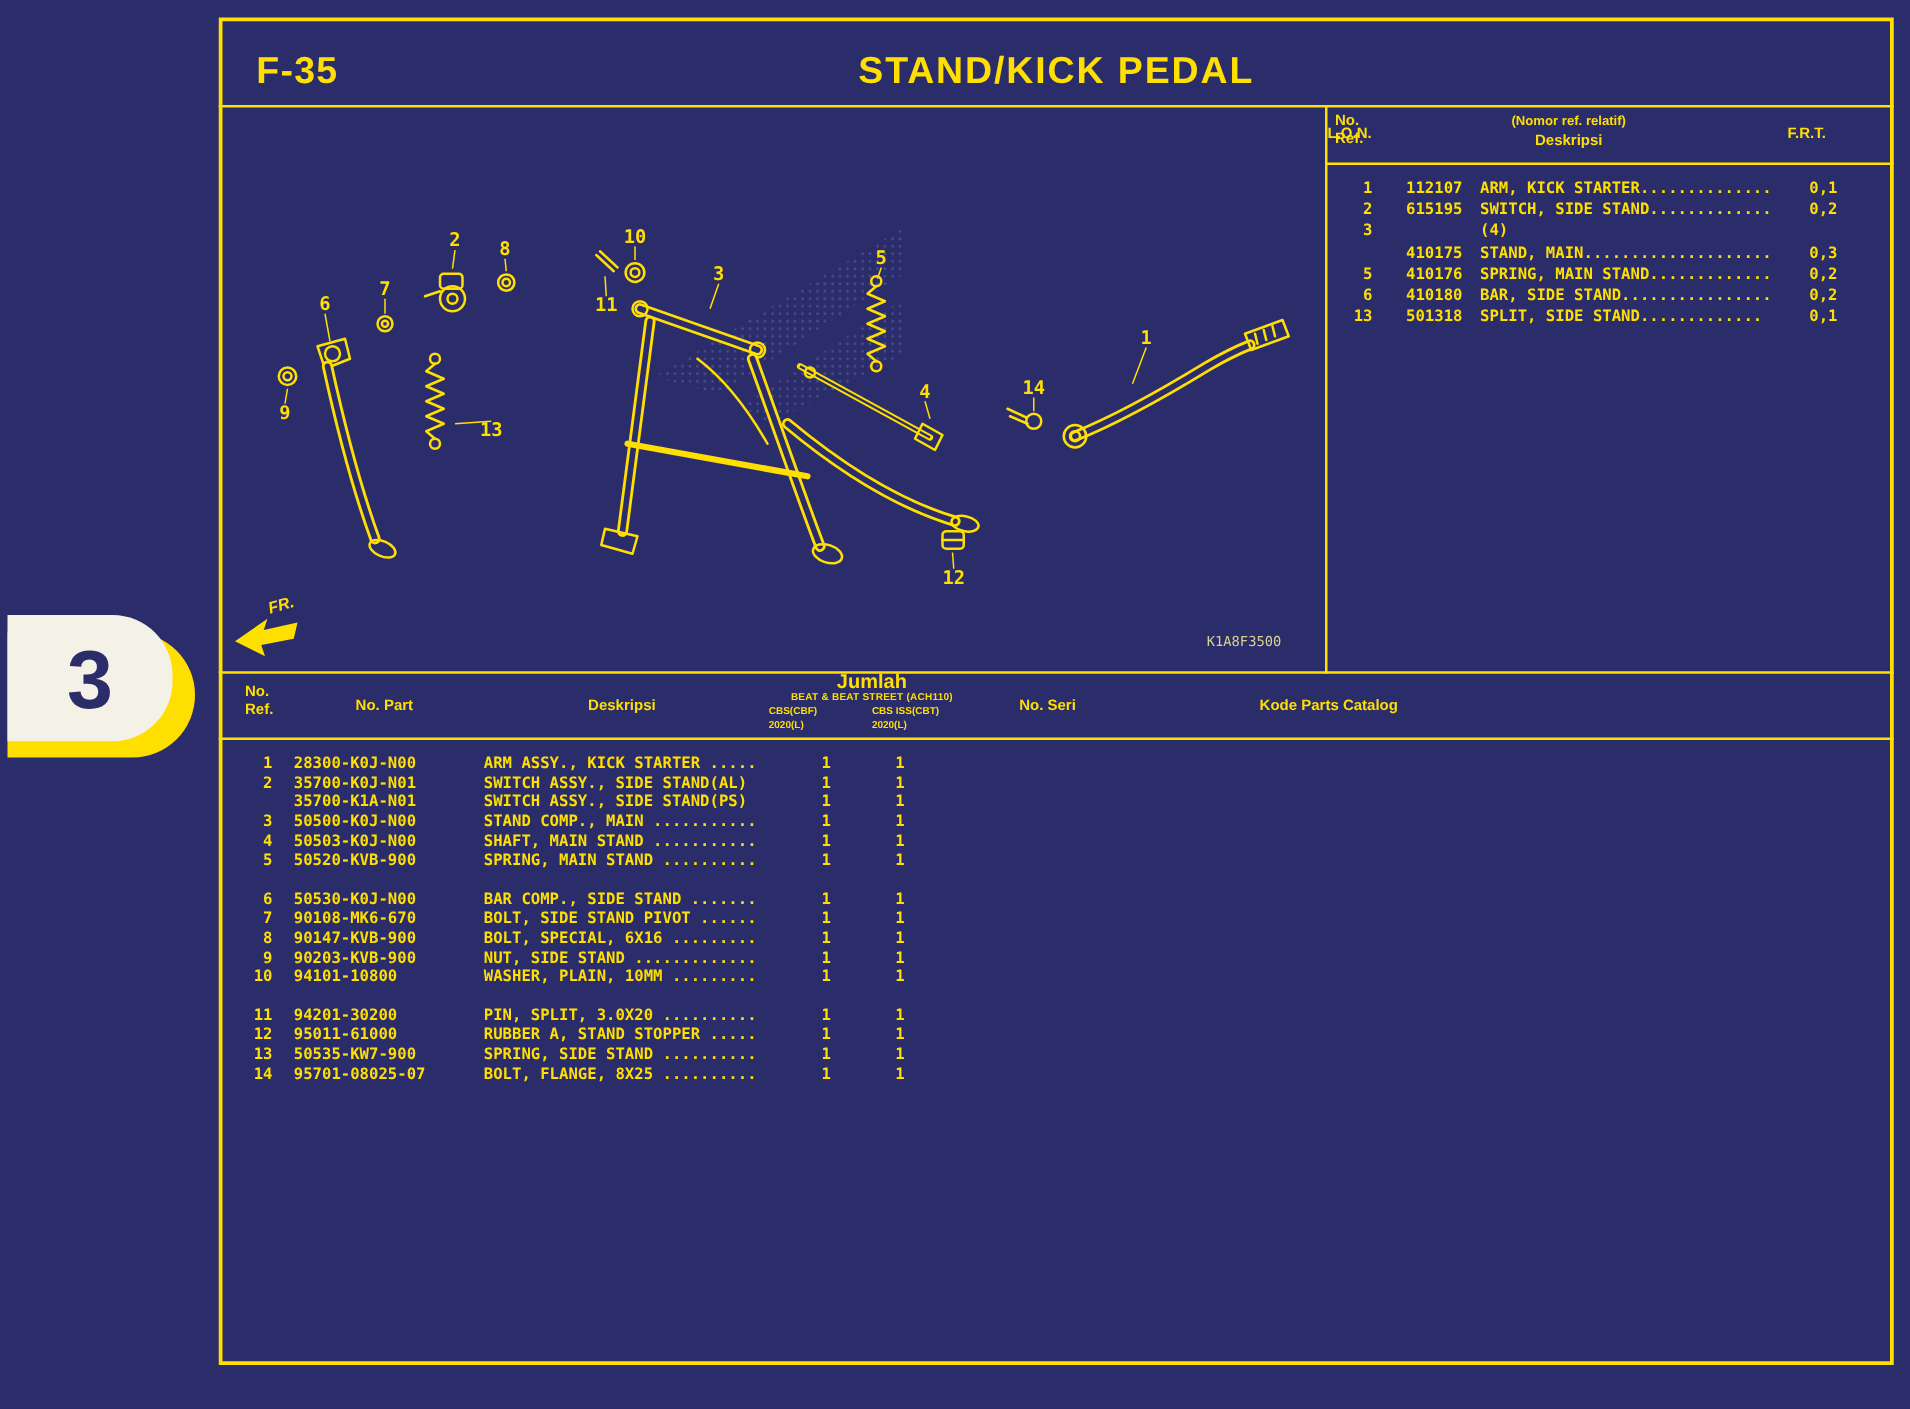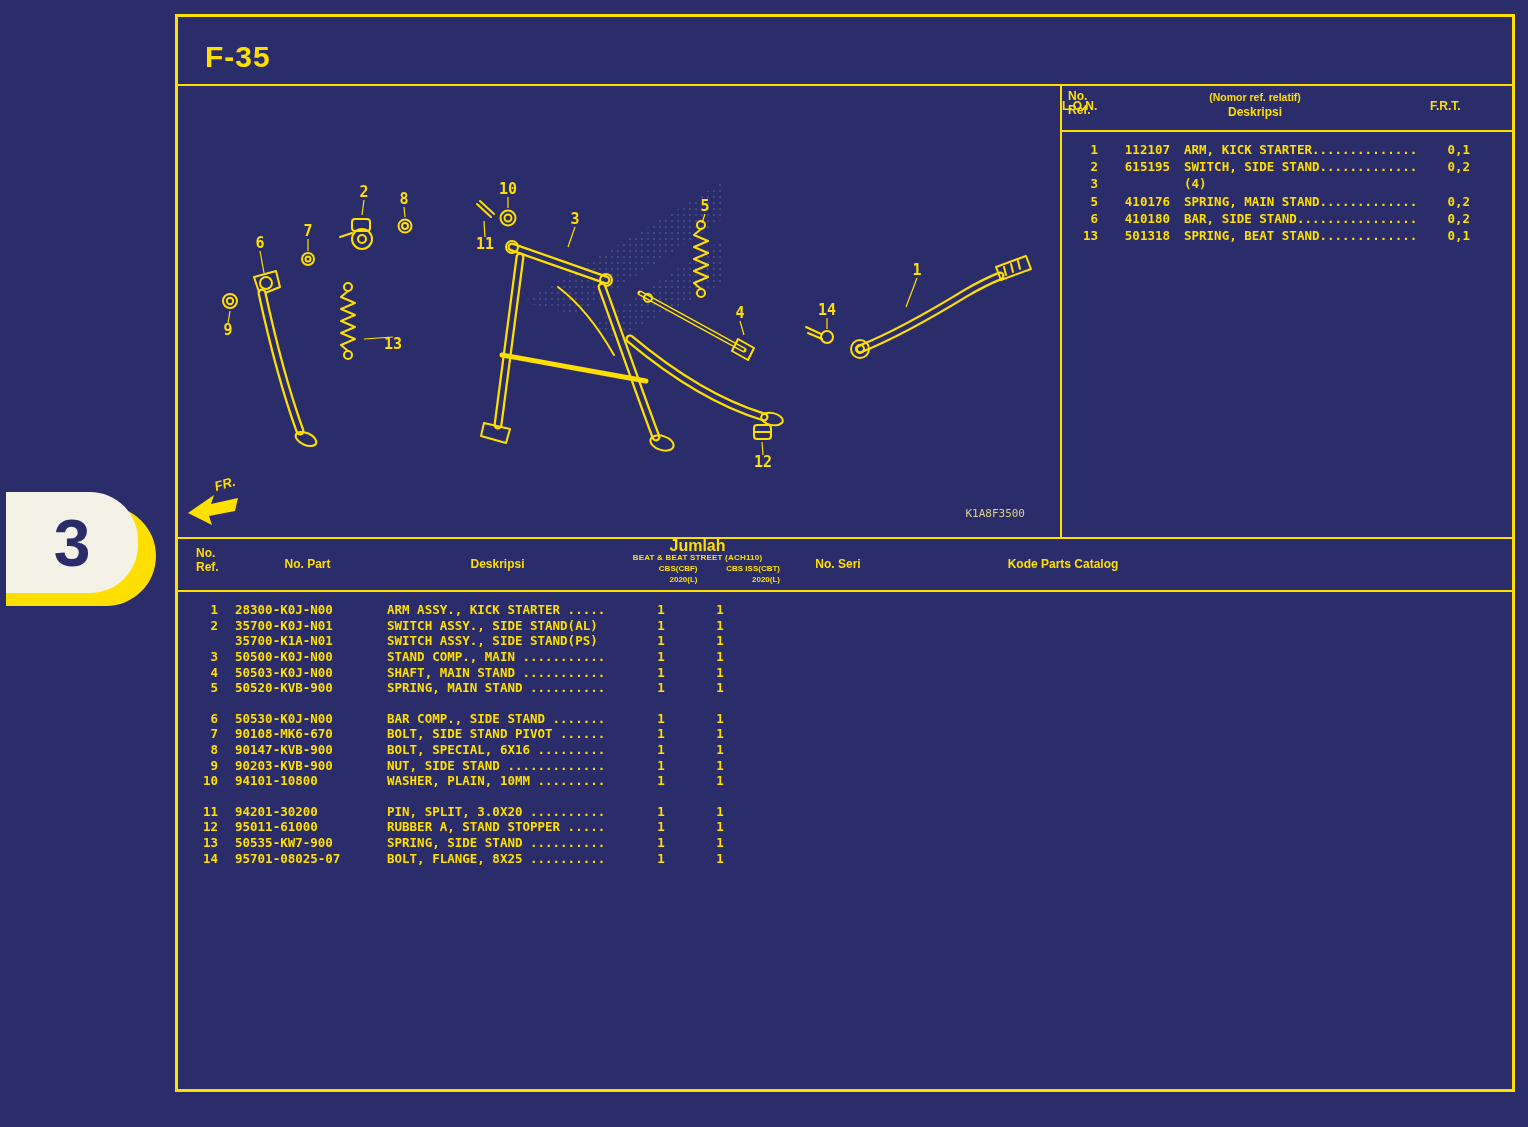--- a/index.html
+++ b/index.html
@@ -30,21 +30,21 @@
   .ref-row .c-lon{width:66px;text-align:right;margin-left:6px;}
   .ref-row .c-desc{flex:1;margin-left:14px;overflow:hidden;}
   .ref-row .c-frt{width:34px;text-align:right;}
 
   
   .band-label{position:absolute;font-size:12px;font-weight:bold;text-align:center;}
   .band-jumlah{position:absolute;left:615px;top:539px;width:165px;text-align:center;}
   .j-main{font-size:16px;font-weight:bold;line-height:13px;}
   .j-sub1{font-size:8px;font-weight:bold;line-height:11px;letter-spacing:.2px;}
   .j-subrow{display:flex;font-size:8px;font-weight:bold;line-height:11px;}
-  .j-subrow span{width:50%;text-align:right;}
+  .j-subrow span{width:50%;text-align:left;}
 
   
   .parts-rows{position:absolute;left:196px;top:602px;width:560px;font-size:12.5px;}
   .parts-row{display:flex;height:15.6px;align-items:center;white-space:pre;}
   .parts-row .c-ref{width:22px;text-align:right;}
   .parts-row .c-part{width:152px;margin-left:17px;}
   .parts-row .c-desc{width:238px;}
   .parts-row .c-q1{width:72px;text-align:center;}
   .parts-row .c-q2{width:46px;text-align:center;}
   .row-spacer{height:15px;}
@@ -66,20 +66,21 @@
   .tab3-num{font-size:66px;font-weight:bold;color:#2b2d6b;line-height:1;}
 </style>
 </head>
 <body>
 
 <div class="page">
 
   <div class="frame"></div>
 
   <div class="page-code">F-35</div>
+  <div class="page-title">STAND/KICK PEDAL</div>
   <div class="hline" style="left:175px;top:84px;width:1340px;"></div>
 
   <div class="vline" style="left:1060px;top:84px;height:455px;"></div>
   <div class="ref-h" style="left:1068px;top:89px;">
     <div>No.</div>
     <div>Ref.</div>
   </div>
   <div class="ref-h" style="left:1062px;top:99px;">L.O.N.</div>
   <div class="ref-h ref-h-note" style="left:1175px;top:90px;width:160px;">(Nomor ref. relatif)</div>
   <div class="ref-h" style="left:1175px;top:105px;width:160px;text-align:center;">Deskripsi</div>
@@ -102,39 +103,45 @@
         <span class="c-frt">0,2</span>
       </div>
 
       <div class="ref-row">
         <span class="c-ref">3</span>
         <span class="c-lon"></span>
         <span class="c-desc">(4)</span>
         <span class="c-frt"></span>
       </div>
 
+      <div class="ref-row">
+        <span class="c-ref"></span>
+        <span class="c-lon">410175</span>
+        <span class="c-desc">STAND, MAIN....................</span>
+        <span class="c-frt">0,3</span>
+      </div>
 
       <div class="ref-row">
         <span class="c-ref">5</span>
         <span class="c-lon">410176</span>
         <span class="c-desc">SPRING, MAIN STAND.............</span>
         <span class="c-frt">0,2</span>
       </div>
 
       <div class="ref-row">
         <span class="c-ref">6</span>
         <span class="c-lon">410180</span>
         <span class="c-desc">BAR, SIDE STAND................</span>
         <span class="c-frt">0,2</span>
       </div>
 
       <div class="ref-row">
         <span class="c-ref">13</span>
         <span class="c-lon">501318</span>
-        <span class="c-desc">SPRING, BEAT STAND.............</span>
+        <span class="c-desc">SPLIT, SIDE STAND.............</span>
         <span class="c-frt">0,1</span>
       </div>
     </div>
 
   <svg class="diagram" viewBox="0 0 879 448">
     <defs>
       <pattern id="dots" width="6" height="6" patternUnits="userSpaceOnUse">
         <circle cx="2" cy="2" r="1.1" fill="#63679f"></circle>
       </pattern>
     </defs>

